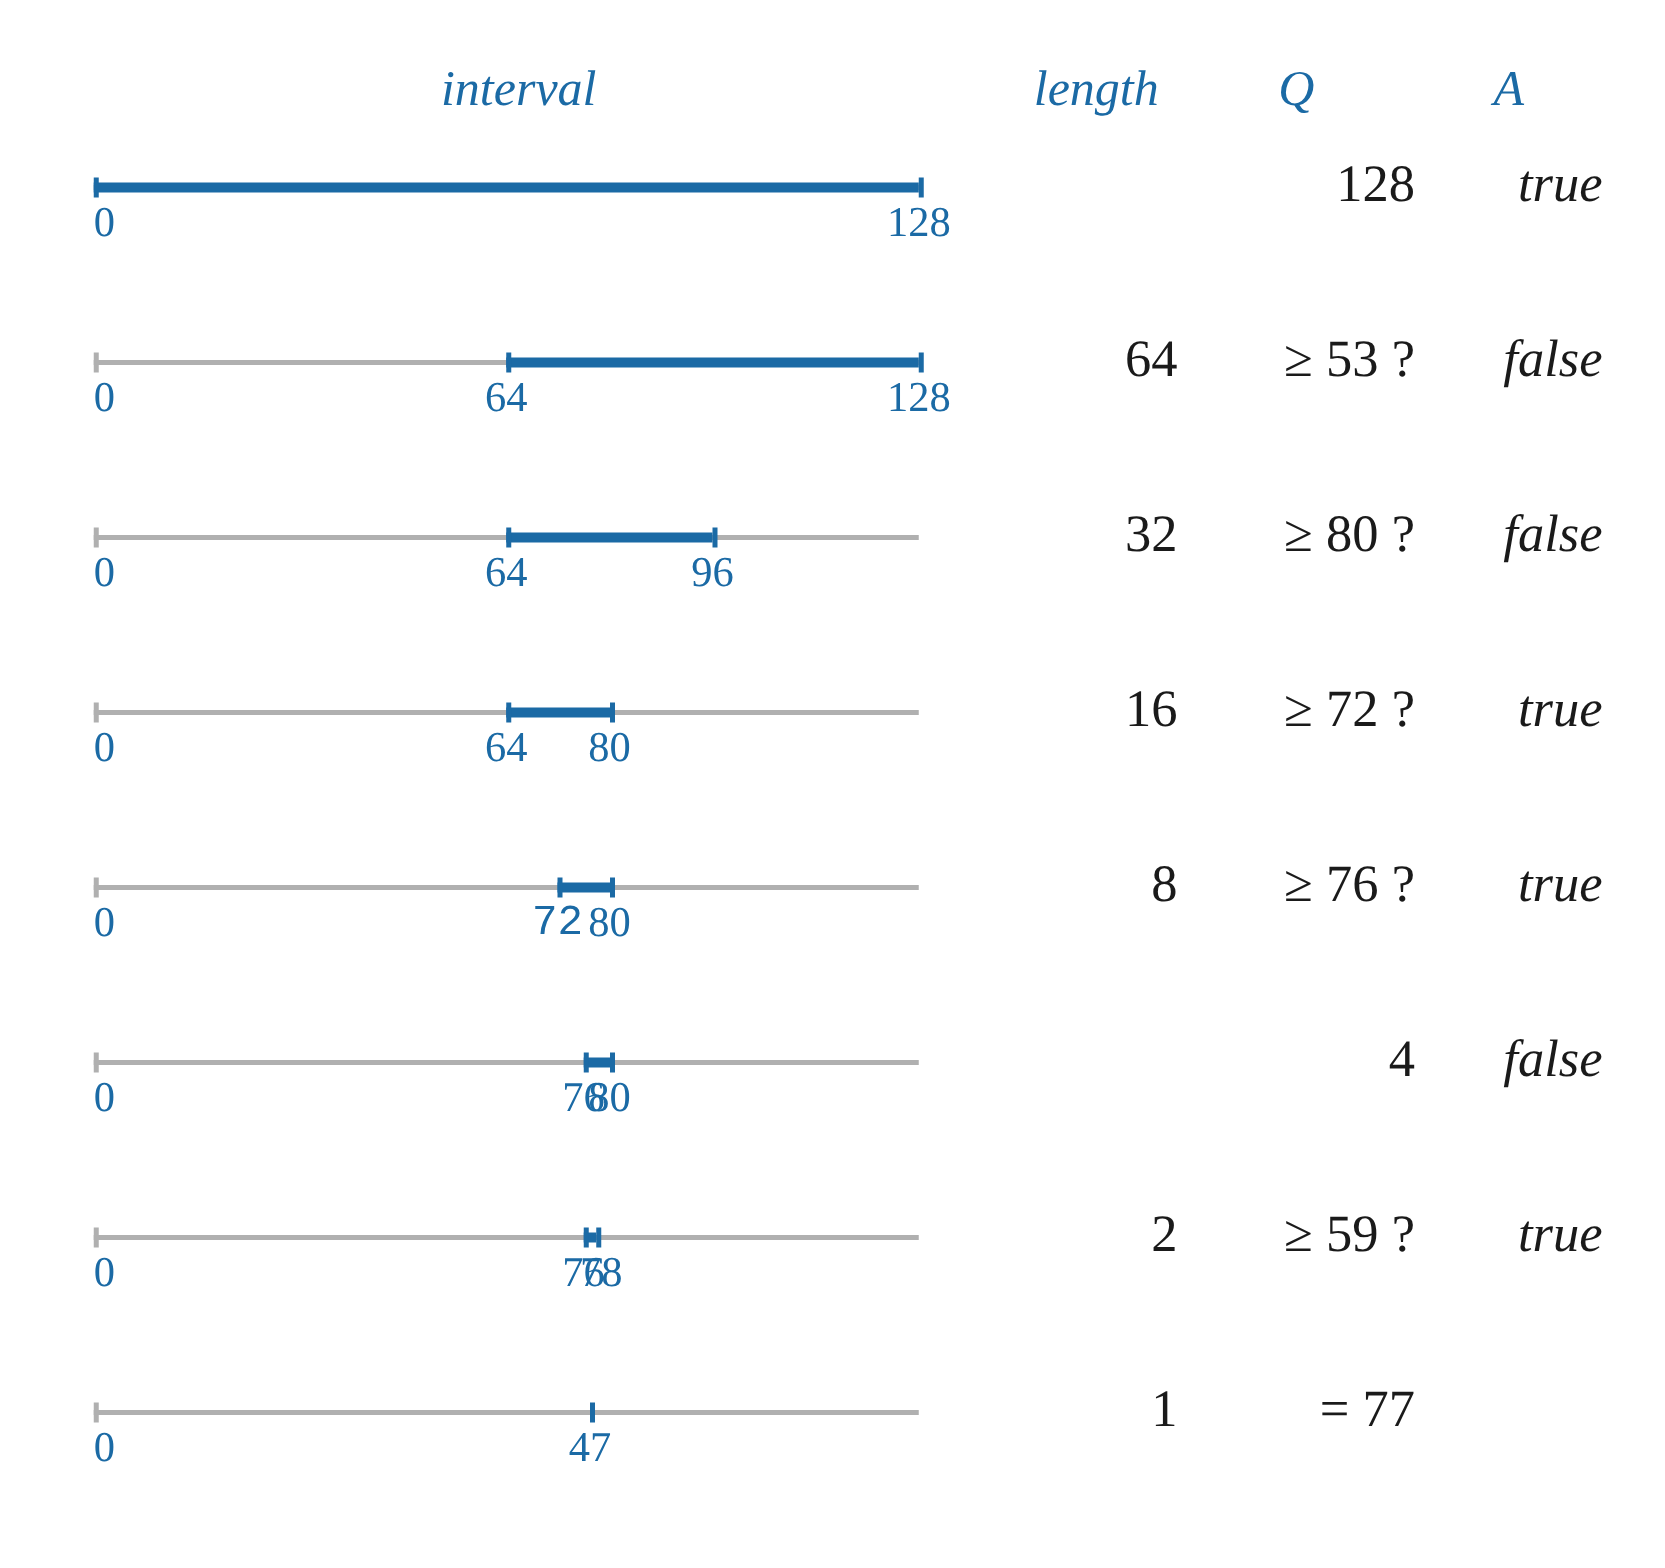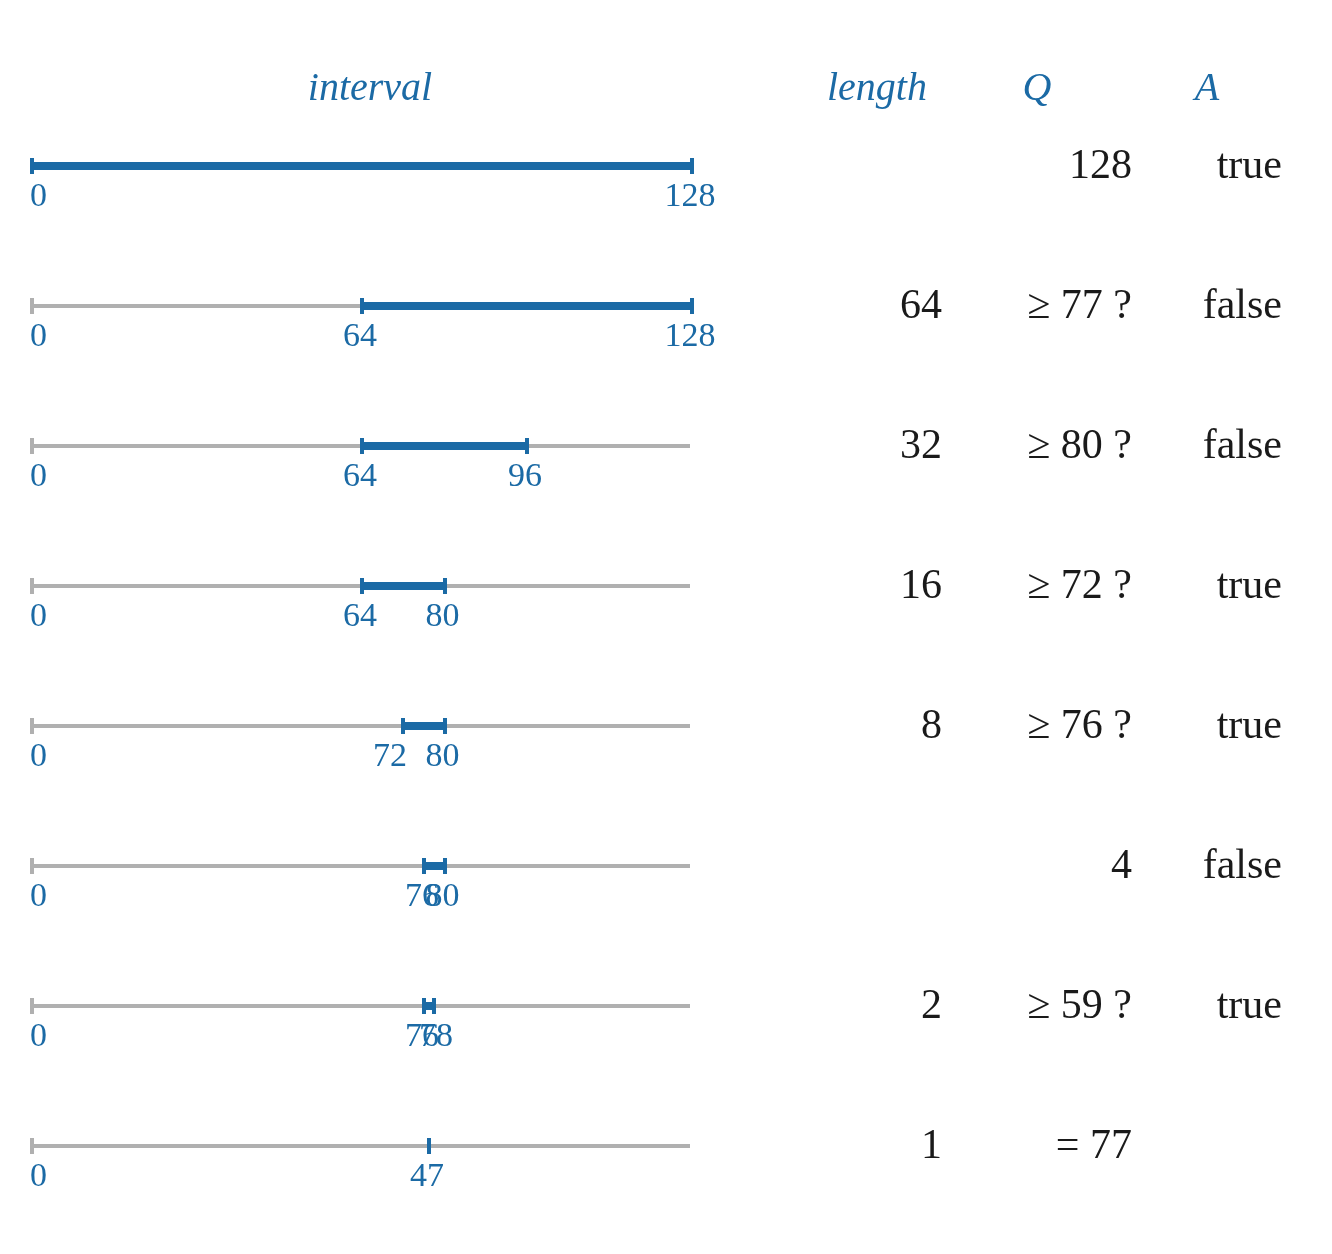--- a/index.html
+++ b/index.html
@@ -14,22 +14,23 @@
   }
   body {
     width: 1332px;
     height: 1254px;
     position: relative;
     font-family: Georgia, "Times New Roman", serif;
   }
   .page {
     position: absolute;
     inset: 0;
-    padding: 30px 50px 30px 30px;
+    padding: 14px 50px 30px 30px;
     box-sizing: border-box;
+    margin-left: 45px;
   }
   .header-row {
     display: flex;
     align-items: flex-end;
     height: 80px;
   }
   .interval-area {
     width: 680px;
     text-align: center;
   }
@@ -60,21 +61,21 @@
     padding-top: 46px;
   }
   .text-cells {
     flex: 1;
     display: flex;
     justify-content: flex-end;
     padding-top: 30px;
   }
   .t-length { width: 130px; text-align: right; font-size: 42px; color: var(--black);}
   .t-q      { width: 190px; text-align: right; font-size: 42px; color: var(--black);}
-  .t-a      { width: 150px; text-align: right; font-size: 42px; color: var(--black); }
+  .t-a      { width: 150px; text-align: right; font-size: 42px; color: var(--black); font-style: italic;}
   .bar-wrap {
     position: relative;
     height: 58px;
   }
   .full-line {
     position: absolute;
     top: 8px;
     left: 0;
     width: 660px;
     height: 4px;
@@ -149,21 +150,21 @@
             <div class="tick-gray" style="left: 0px;"></div>
             <div class="tick-label" style="left: 0px; transform: translateX(0px);">0</div>
             <div class="tick" style="left: 330px;"></div>
             <div class="tick-label" style="left: 330px;">64</div>
             <div class="tick" style="left: 660px;"></div>
             <div class="tick-label" style="left: 660px;">128</div>
           </div>
         </div>
         <div class="text-cells">
           <div class="t-length">64</div>
-          <div class="t-q">≥ 77 ?</div>
+          <div class="t-q">≥ 53 ?</div>
           <div class="t-a">false</div>
         </div>
       </div>
       <div class="step-row">
         <div class="interval-cell">
           <div class="bar-wrap">
             <div class="full-line"></div>
             <div class="seg" style="left: 330px; width: 165px;"></div>
             <div class="tick-gray" style="left: 0px;"></div>
             <div class="tick-label" style="left: 0px; transform: translateX(0px);">0</div>
@@ -199,21 +200,21 @@
         </div>
       </div>
       <div class="step-row">
         <div class="interval-cell">
           <div class="bar-wrap">
             <div class="full-line"></div>
             <div class="seg" style="left: 371.25px; width: 41.25px;"></div>
             <div class="tick-gray" style="left: 0px;"></div>
             <div class="tick-label" style="left: 0px; transform: translateX(0px);">0</div>
             <div class="tick" style="left: 371.25px;"></div>
-            <div class="tick-label" style="left: 360px;">72</div>
+            <div class="tick-label" style="left: 371px; font-family: Liberation Mono, monospace;">72</div>
             <div class="tick" style="left: 412.5px;"></div>
             <div class="tick-label" style="left: 412.5px;">80</div>
           </div>
         </div>
         <div class="text-cells">
           <div class="t-length">8</div>
           <div class="t-q">≥ 76 ?</div>
           <div class="t-a">true</div>
         </div>
       </div>

